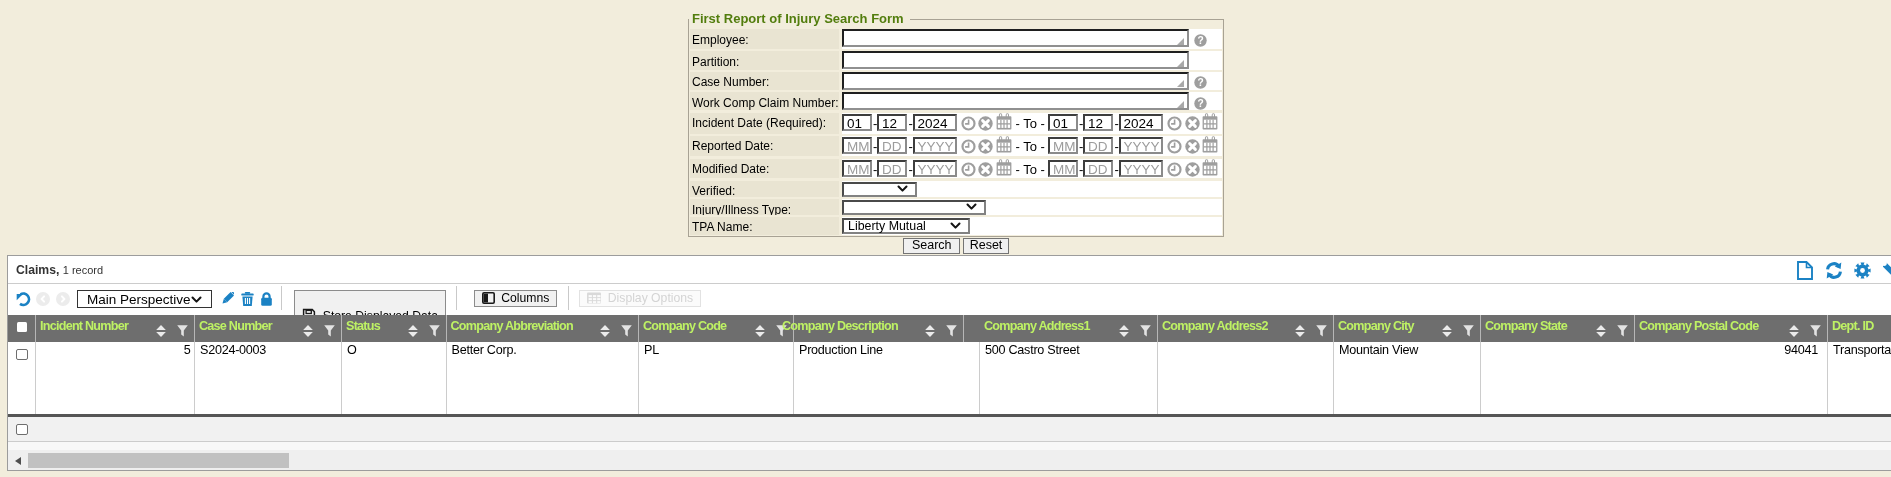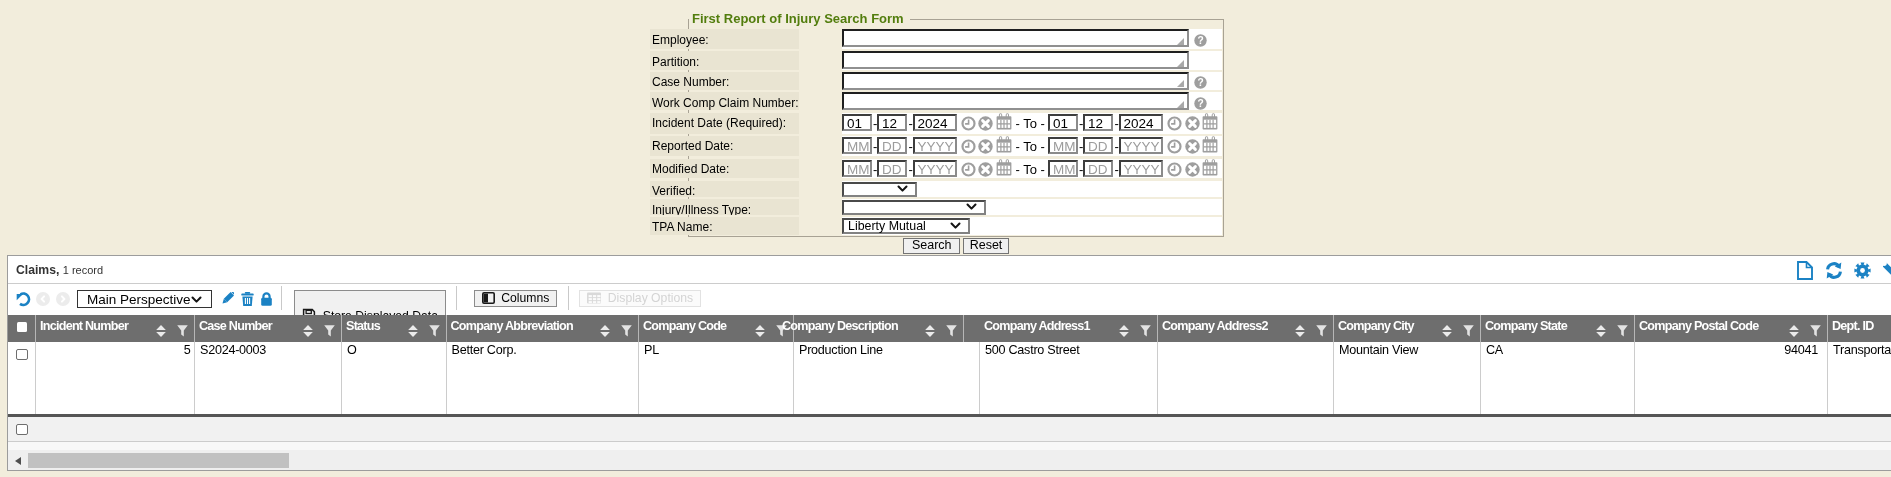--- a/index.html
+++ b/index.html
@@ -1,20 +1,20 @@
 <!DOCTYPE html>
 <html><head><meta charset="utf-8"><style>
 *{margin:0;padding:0;box-sizing:border-box;}
 html,body{width:1891px;height:477px;overflow:hidden;}
 body{font-family:"Liberation Sans",sans-serif;background:#f2eddc;position:relative;}
 .abs{position:absolute;}
 
 #fs{left:688px;top:19px;width:536px;height:218px;border:1px solid #a8a294;}
 #legend{left:689px;top:13px;font-size:13px;line-height:12px;font-weight:bold;color:#527d0d;background:#f2eddc;padding:0 6px 0 3px;white-space:nowrap;}
-.lab{left:650px;width:149px;background:#e9e4d2;font-size:12px;color:#000;padding:3.5px 0 0 2px;white-space:nowrap;overflow:hidden;}
+.lab{left:690px;width:149px;background:#e9e4d2;font-size:12px;color:#000;padding:3.5px 0 0 2px;white-space:nowrap;overflow:hidden;}
 .fld{left:841.5px;width:380px;background:#fff;}
 .tin{position:absolute;left:0.5px;top:0px;width:346.5px;height:18px;background:#fff;border-style:solid;border-width:2px;border-color:#1f1f1f #909090 #909090 #1f1f1f;}
 .grip{position:absolute;right:2.5px;width:0;height:0;border-left:7px solid transparent;border-bottom:7px solid #a9a9a9;}
 .helpq{position:absolute;left:352.5px;}
 .din{position:absolute;height:17px;background:#fff;border-style:solid;border-width:2px;border-color:#3d3d3d #8b8b8b #8b8b8b #3d3d3d;font-family:"Liberation Sans",sans-serif;font-size:13.5px;color:#000;padding:0 0 0 3px;}
 .ph{color:#9c9c9c;}
 .dsh{position:absolute;font-size:13px;color:#000;top:3px;}
 .toto{position:absolute;font-size:13px;color:#000;top:3px;}
 .sel{position:absolute;background:#fff;border-style:solid;border-width:2px;border-color:#4a4a4a #828282 #828282 #4a4a4a;font-size:13.5px;color:#000;padding-left:2px;white-space:nowrap;}
 .sel svg{position:absolute;right:7px;top:50%;margin-top:-4px;}
@@ -26,21 +26,21 @@
 #cbar .t1{position:absolute;left:8px;top:7px;font-size:12.2px;font-weight:bold;color:#333;}
 #cbar .t2{font-size:11px;font-weight:normal;}
 .cico{position:absolute;top:5px;}
 #tbar{left:0;top:29px;width:100%;height:30px;background:#fff;}
 .tsep{position:absolute;top:1px;height:24px;width:1px;background:#c9c9c9;}
 #psel{position:absolute;left:69px;top:4.5px;width:135px;height:18.5px;background:#fff;border:1px solid #333;font-size:13.5px;color:#000;padding-left:9px;line-height:17px;}
 .tbtn{position:absolute;top:4.5px;height:17.5px;background:#f1f1f1;border:1px solid #8c8c8c;font-size:12.2px;color:#000;line-height:15px;white-space:nowrap;}
 .tbtn svg{vertical-align:-2px;}
 .tbtn.dis{background:#fbfbfb;border-color:#e2e2e2;color:#d4d4d4;}
 .ghead{left:0;top:59px;width:100%;height:27px;background:#6e6e6e;}
-.hc{position:absolute;top:0;height:27px;border-right:1px solid rgba(255,255,255,0.5);color:#ffffff;font-weight:bold;font-size:12.6px;letter-spacing:-0.75px;line-height:23.5px;padding-left:4px;white-space:nowrap;overflow:hidden;}
+.hc{position:absolute;top:0;height:27px;border-right:1px solid rgba(255,255,255,0.5);color:#bef264;font-weight:bold;font-size:12.6px;letter-spacing:-0.75px;line-height:23.5px;padding-left:4px;white-space:nowrap;overflow:hidden;}
 .hc .sort{position:absolute;right:28px;top:7px;}
 .hc .fun{position:absolute;right:6px;top:7px;}
 .hwsq{position:absolute;left:9px;top:6.5px;width:10px;height:10px;background:#fff;border-radius:1.5px;}
 .grow{left:0;top:86px;width:100%;height:71.5px;background:#fff;}
 .dc{position:absolute;top:0;height:71.5px;border-right:1px solid #ccc;font-size:12.6px;letter-spacing:-0.25px;color:#000;padding:1.5px 0 0 5px;line-height:12px;white-space:nowrap;overflow:hidden;}
 .dc.r{text-align:right;}
 .cbx{position:absolute;left:8px;top:6.5px;width:11.5px;height:11px;background:#fff;border:1.5px solid #6e6e6e;border-radius:2px;}
 .gsep{left:0;top:157.5px;width:100%;height:3px;background:#555;}
 .gfoot{left:0;top:160.5px;width:100%;height:25px;background:#f1f1f1;border-bottom:1px solid #ccc;}
 .gwhite{left:0;top:186px;width:100%;height:8px;background:#f8f8f8;}
@@ -413,21 +413,20 @@
       </div>
       <div class="dc r" style="left:28px;width:159px;padding-right:3.5px;">5</div>
       <div class="dc" style="left:187px;width:147px;">S2024-0003</div>
       <div class="dc" style="left:334px;width:104.5px;">O</div>
       <div class="dc" style="left:438.5px;width:192.5px;">Better Corp.</div>
       <div class="dc" style="left:786px;width:186px;">Production Line</div>
       <div class="dc" style="left:631px;width:155px;">PL</div>
       <div class="dc" style="left:972px;width:178px;">500 Castro Street</div>
       <div class="dc" style="left:1150px;width:176px;"></div>
       <div class="dc" style="left:1326px;width:147px;">Mountain View</div>
-      <div class="dc" style="left:1473px;width:154px;">CA</div>
       <div class="dc r" style="left:1627px;width:193px;padding-right:9px;">94041</div>
       <div class="dc" style="left:1820px;width:120px;">Transportation</div>
     </div>
  <div class="gsep abs"></div>
  <div class="gfoot abs">
       <span class="cbx" style="top:7px"></span>
     </div>
  <div class="gwhite abs"></div>
  <div class="gscroll abs">
       <span class="sarrow"></span>

